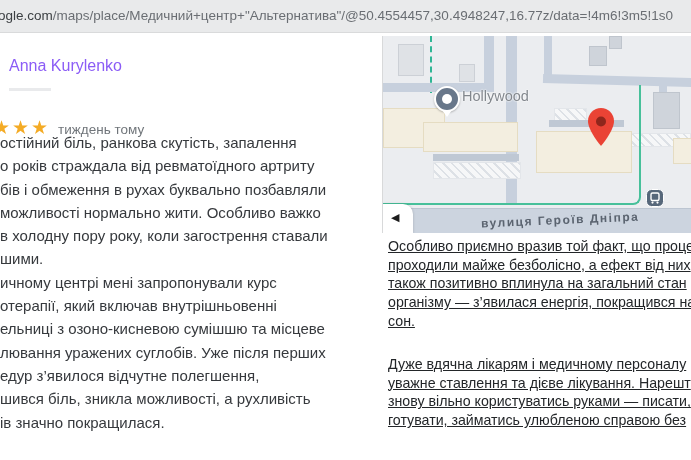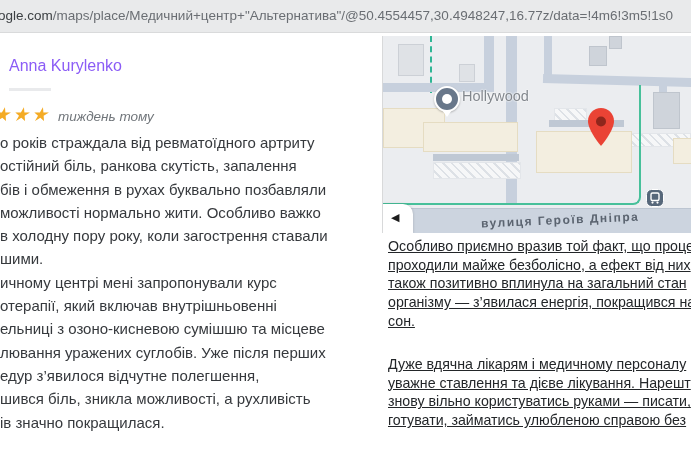--- a/index.html
+++ b/index.html
@@ -21,22 +21,22 @@
   }
   .urlbar-text .domain{color:#3c4043;}
   
   .author{
     position:absolute;left:9px;top:57px;font-size:16px;color:#8b5cf6;
   }
   .placeholder-line{
     position:absolute;left:9px;top:88px;width:42px;height:3px;background:#e9eaec;
   }
   .stars-row{
-    position:absolute;left:0;top:103px;height:24px;width:220px;
-    overflow:hidden;white-space:nowrap;font-style:italic;
+    position:absolute;left:0;top:116px;height:24px;width:220px;
+    overflow:hidden;white-space:nowrap;
   }
   .stars{
     display:inline-block;margin-left:-7px;font-size:19px;line-height:24px;
     color:#f4ab25;letter-spacing:2px;vertical-align:middle;
   }
   .time-ago{
     display:inline-block;margin-left:8px;font-size:13.5px;color:#70757a;
     vertical-align:middle;position:relative;top:1px;
   }
   .review-text{
@@ -118,22 +118,22 @@
 </div>
 
 <div class="author">Anna Kurylenko</div>
 <div class="placeholder-line"></div>
 
 <div class="stars-row">
   <span class="stars">★★★</span><span class="time-ago">тиждень тому</span>
 </div>
 
 <div class="review-text">
+  <div>остійний біль, ранкова скутість, запалення</div>
   <div>о років страждала від ревматоїдного артриту</div>
-  <div>остійний біль, ранкова скутість, запалення</div>
   <div>бів і обмеження в рухах буквально позбавляли</div>
   <div>можливості нормально жити. Особливо важко</div>
   <div>в холодну пору року, коли загострення ставали</div>
   <div>шими.</div>
   <div>ичному центрі мені запропонували курс</div>
   <div>отерапії, який включав внутрішньовенні</div>
   <div>ельниці з озоно-кисневою сумішшю та місцеве</div>
   <div>лювання уражених суглобів. Уже після перших</div>
   <div>едур з’явилося відчутне полегшення,</div>
   <div>шився біль, зникла можливості, а рухливість</div>

